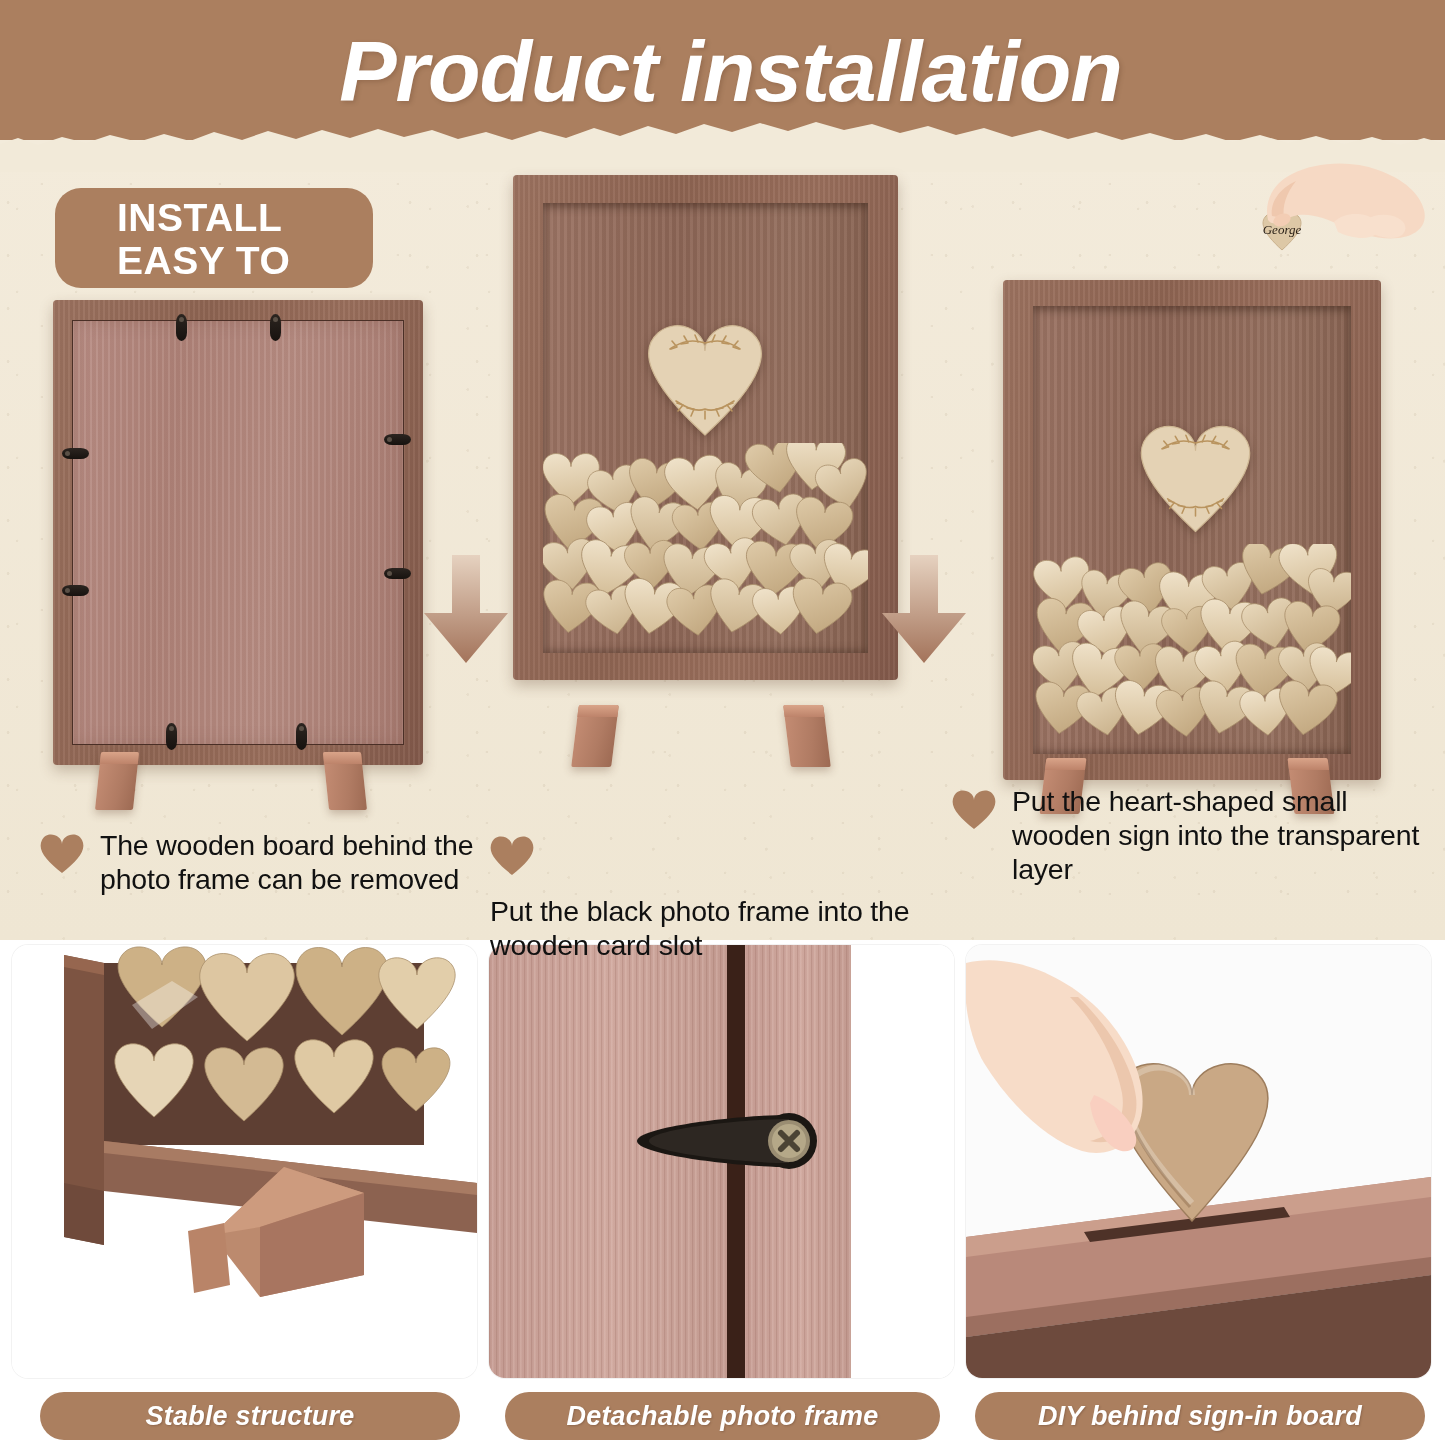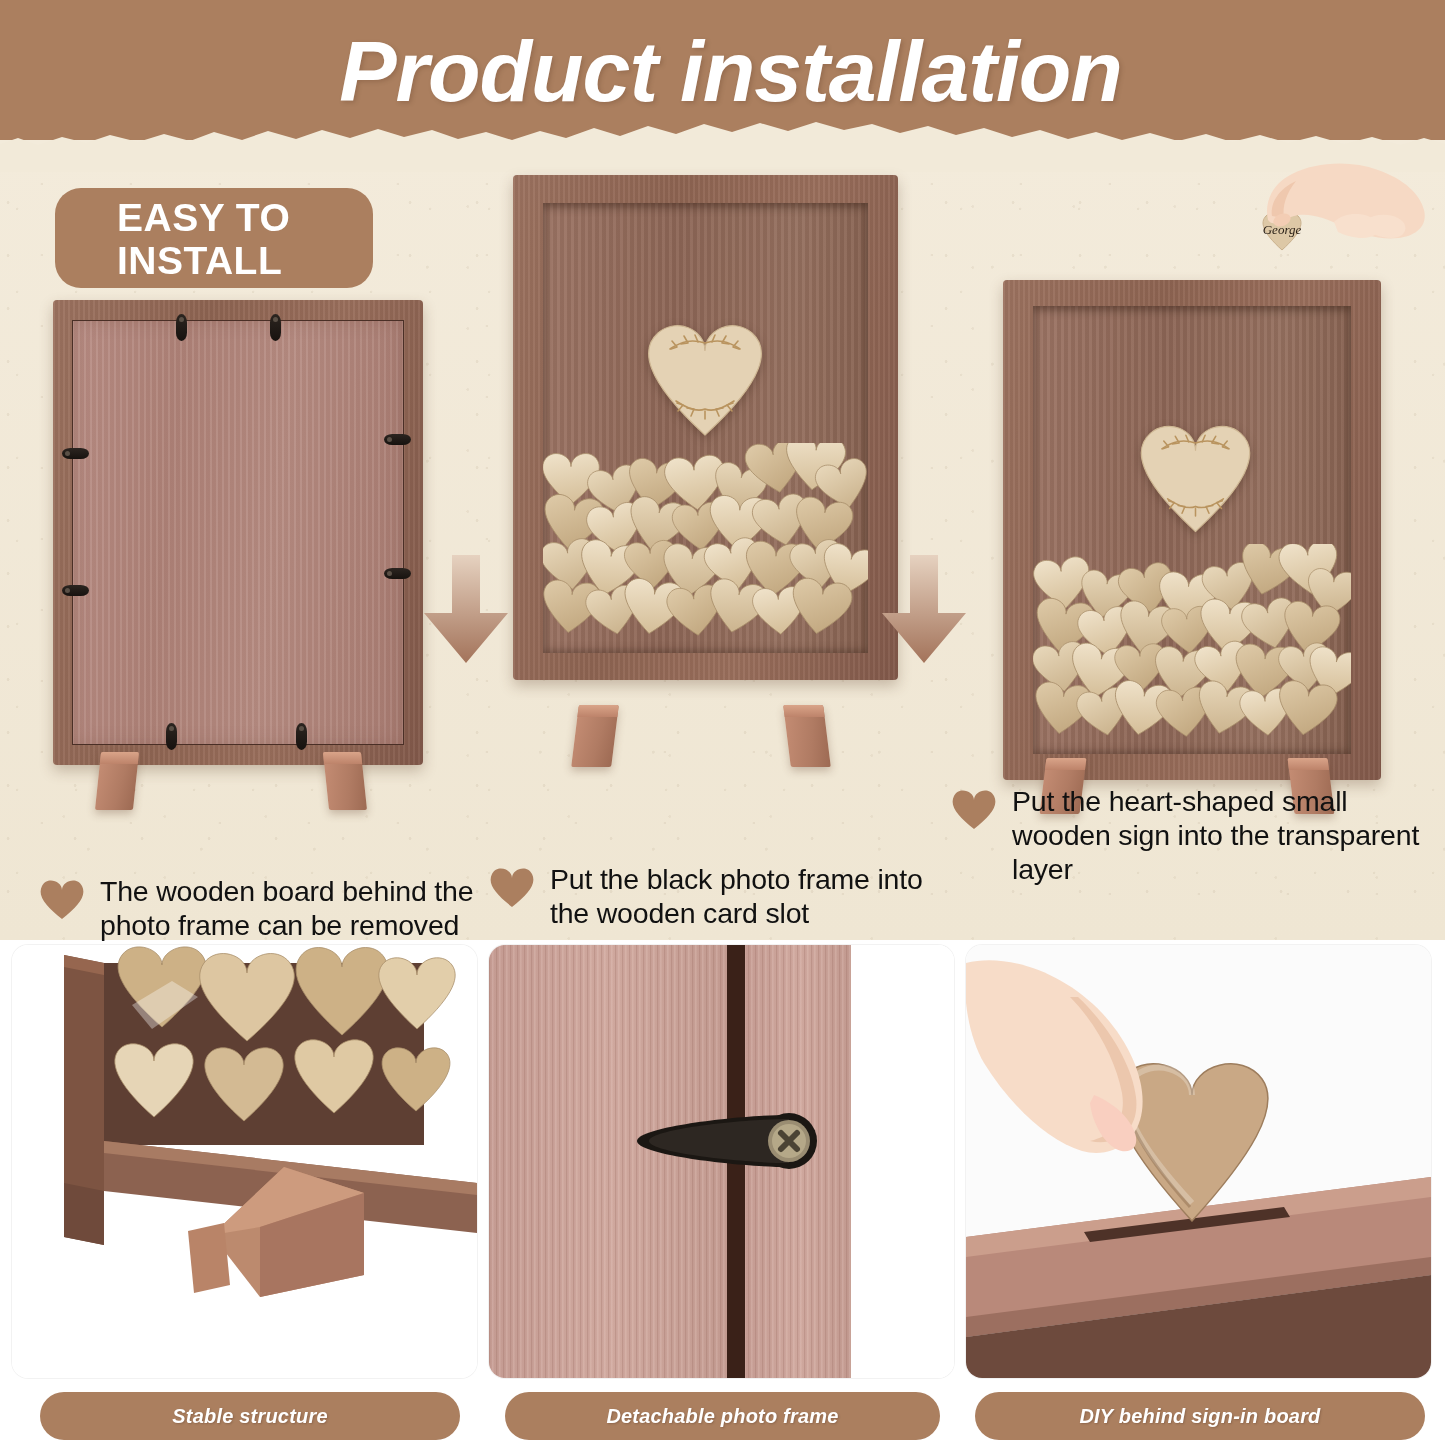--- a/index.html
+++ b/index.html
@@ -132,21 +132,21 @@
   #photo1 { left:12px; }
   #photo2 { left:489px; }
   #photo3 { left:966px; }
 
   .pill {
     position:absolute; top:1392px; height:48px;
     background:#ab7f5f; border-radius:24px; z-index:7;
     display:flex; align-items:center; justify-content:center;
   }
   .pill span {
-    color:#fff; font-weight:bold; font-style:italic; font-size:20px;
+    color:#fff; font-weight:bold; font-style:italic; font-size:27px;
     letter-spacing:.2px; text-shadow:1px 1px 2px rgba(80,50,35,.3);
   }
   #pill1 { left:40px;  width:420px; }
   #pill2 { left:505px; width:435px;text-align:right; }
   #pill3 { left:975px; width:450px; }
 </style>
 </head>
 <body>
 
 <div id="header">
@@ -171,22 +171,22 @@
              C190,76 178,86 160,88 C142,90 120,84 104,76 C88,68 70,62 56,66
              C44,70 36,78 30,70 Z" fill="#f6d9c4"></path>
     <path d="M34,66 C32,52 42,38 58,31 C48,44 44,56 46,68 Z" fill="#efc8ae"></path>
     <path d="M96,72 C104,64 118,62 130,66 C140,70 144,78 138,84 C130,91 112,88 100,82 Z" fill="#f8e0cd"></path>
     <path d="M128,70 C136,64 150,63 160,68 C168,72 170,80 164,85 C156,91 138,87 128,80 Z" fill="#f8e0cd"></path>
     <ellipse cx="44" cy="70" rx="9" ry="6" fill="#f3cdb4" transform="rotate(-20 44 70)"></ellipse>
   </svg>
 </div>
 
 <div id="badge">
+  <div class="line">INSTALL</div>
   <div class="line">EASY TO</div>
-  <div class="line">INSTALL</div>
 </div>
 
 <div class="step" style="left:48px; top:300px; width:390px; height:510px;">
 
   <div class="frame-outer" style="left:5px; top:0; width:370px; height:465px;"></div>
 
   <div class="backboard" style="left:24px; top:20px; width:332px; height:425px;"></div>
 
   <div style="position:absolute; left:24px; top:20px; width:332px; height:425px;
               border:1.5px solid #4a2f26;"></div>
@@ -367,28 +367,28 @@
   </svg>
 
   <div class="leg" style="left:48px; top:478px; width:40px; height:56px; transform:skewX(-7deg);">
       <div class="leg-top"></div>
     </div>
   <div class="leg" style="left:296px; top:478px; width:40px; height:56px; transform:skewX(7deg);">
       <div class="leg-top"></div>
     </div>
 </div>
 
-<div class="caption" style="left:40px; top:874px; width:440px;">
+<div class="caption" style="left:40px; top:828px; width:440px;">
   <svg class="cap-heart" viewBox="0 0 44 40">
     <path d="M22,10 C22,1 7,-4 2,6 C-3,16 6,26 22,39 C38,26 47,16 42,6 C37,-4 22,1 22,10 Z" fill="#ab7f5f"></path>
   </svg>
   <div class="cap-text">The wooden board behind the photo frame can be removed</div>
 </div>
 
-<div class="caption" style="left:490px; top:862px; width:440px;">
+<div class="caption" style="left:490px; top:828px; width:440px;flex-direction:column;">
   <svg class="cap-heart" viewBox="0 0 44 40">
     <path d="M22,10 C22,1 7,-4 2,6 C-3,16 6,26 22,39 C38,26 47,16 42,6 C37,-4 22,1 22,10 Z" fill="#ab7f5f"></path>
   </svg>
   <div class="cap-text">Put the black photo frame into the wooden card slot</div>
 </div>
 
 <div class="caption" style="left:952px; top:784px; width:470px;">
   <svg class="cap-heart" viewBox="0 0 44 40">
     <path d="M22,10 C22,1 7,-4 2,6 C-3,16 6,26 22,39 C38,26 47,16 42,6 C37,-4 22,1 22,10 Z" fill="#ab7f5f"></path>
   </svg>

